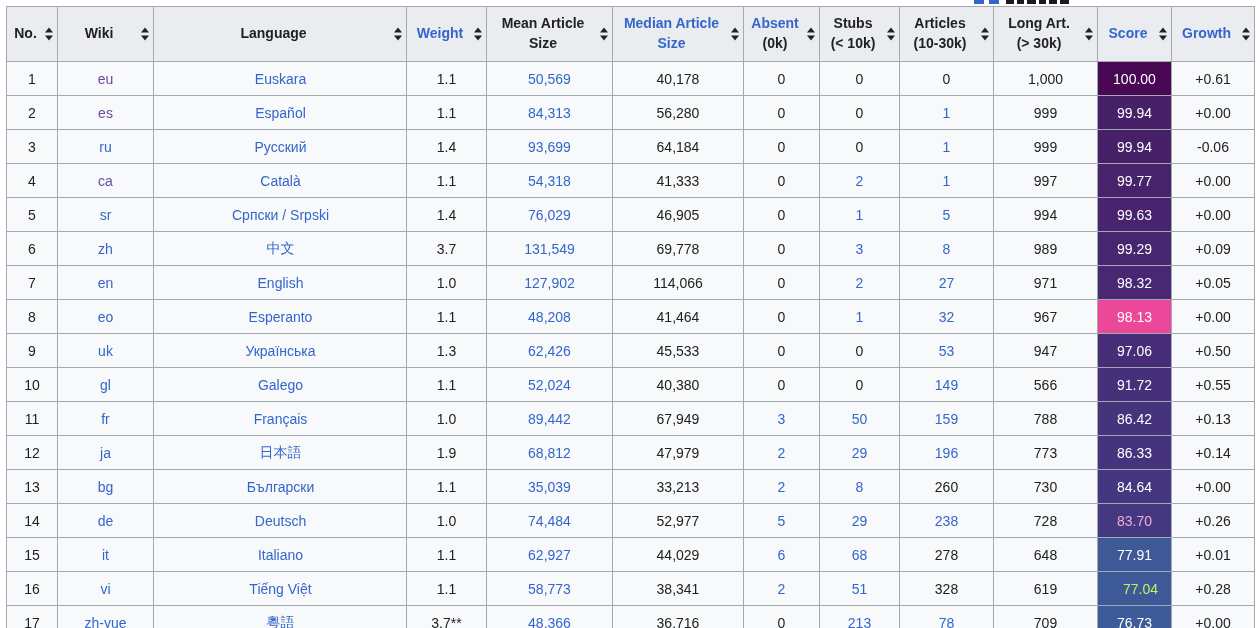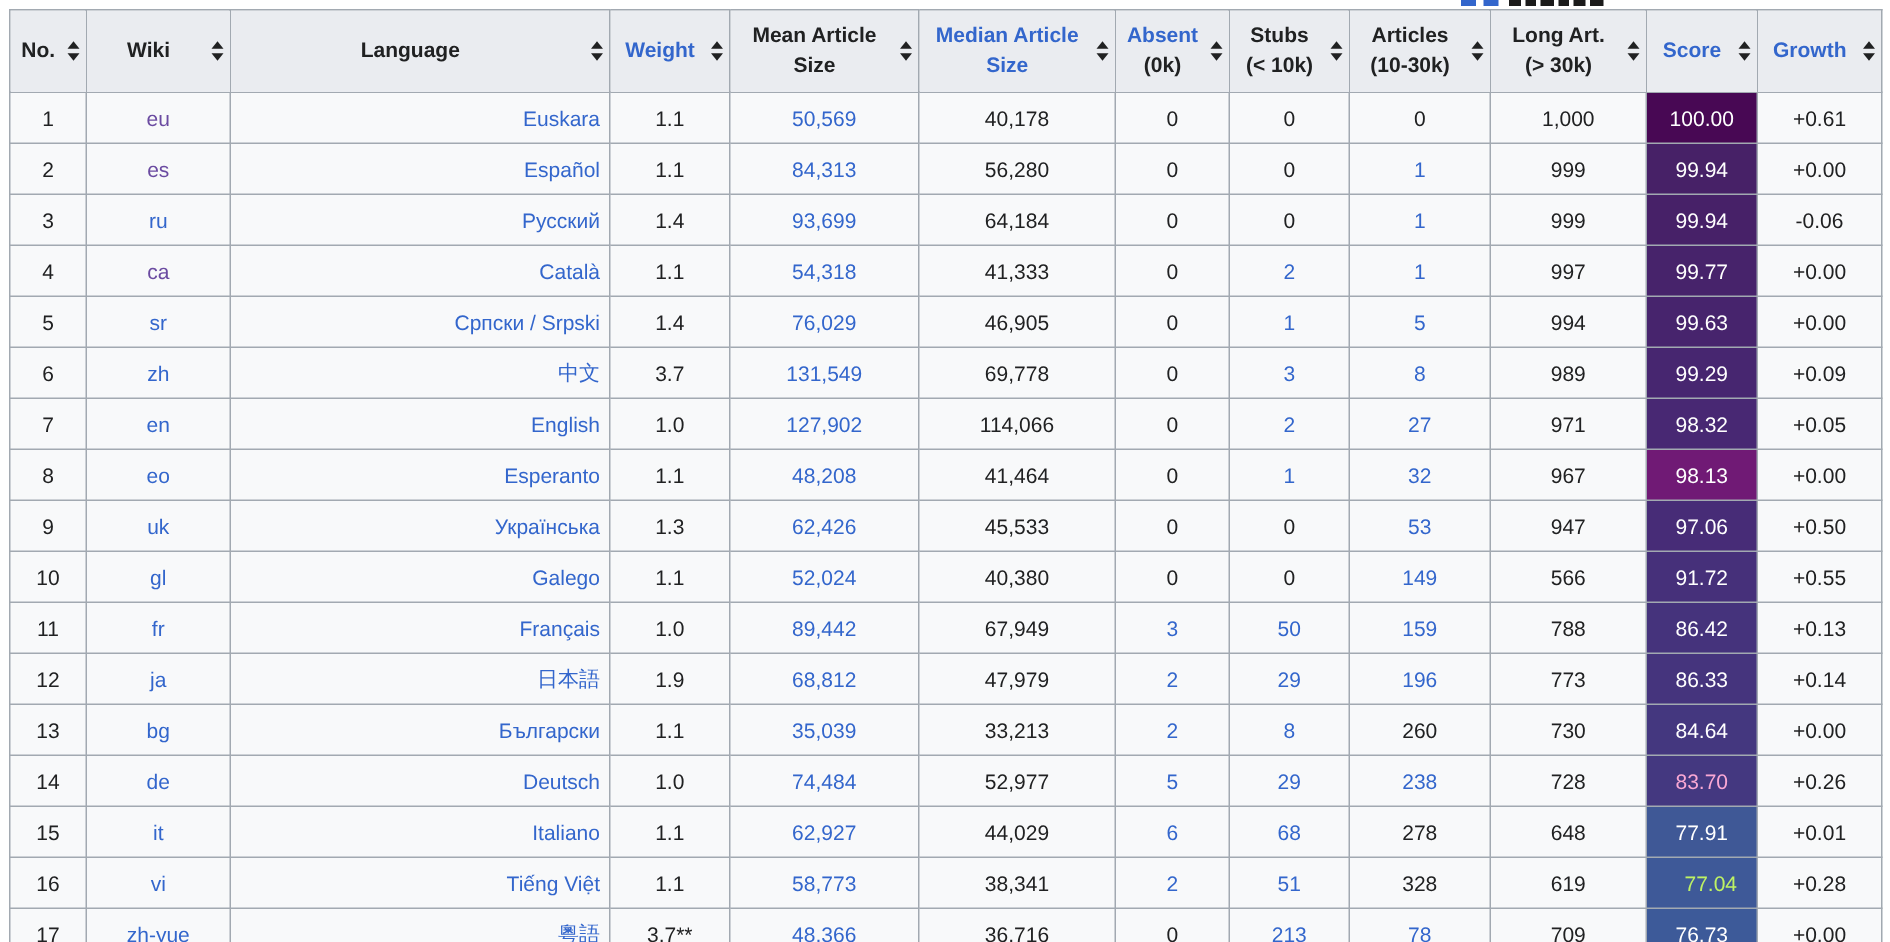--- a/index.html
+++ b/index.html
@@ -16,21 +16,21 @@
     border-collapse:collapse; table-layout:fixed;
     background:#f8f9fa; font-size:14px; color:#202122;
   }
   th, td { border:1px solid #a2a9b1; overflow:hidden; }
   th {
     background:#eaecf0; font-weight:bold; position:relative;
     text-align:center; vertical-align:middle;
     height:50px; padding:2px 17px 2px 4px; line-height:1.4;
   }
   td { height:31px; padding:1px 6px; text-align:center; vertical-align:middle; }
-  td.lang { text-align:right; padding-left:7px; }
+  td.lang { text-align:center; padding-left:7px; }
   .hsub { display:block; font-weight:bold; color:#202122; }
   .link { color:#3366cc; text-decoration:none; cursor:pointer; }
   .visited { color:#6b4ba1; }
   .plain { color:#202122; }
   td.score-cell { color:#ffffff; }
 
   .sort-icon {
     position:absolute; right:4px; top:50%; transform:translateY(-50%);
     display:flex; flex-direction:column; align-items:center; gap:3px;
     width:9px; cursor:pointer;
@@ -228,21 +228,21 @@
         <td><span class="plain">8</span></td>
         <td><span class="link">eo</span></td>
         <td class="lang"><span class="link">Esperanto</span></td>
         <td><span class="plain">1.1</span></td>
         <td><span class="link">48,208</span></td>
         <td><span class="plain">41,464</span></td>
         <td><span class="plain">0</span></td>
         <td><span class="link">1</span></td>
         <td><span class="link">32</span></td>
         <td><span class="plain">967</span></td>
-        <td class="score-cell" style="background: #701a75;"><span class="plain" style="color: rgb(255, 255, 255);">98.13</span></td>
+        <td class="score-cell" style="background: #ec4899;"><span class="plain" style="color: rgb(255, 255, 255);">98.13</span></td>
         <td><span class="plain">+0.00</span></td>
       </tr>
       <tr>
         <td><span class="plain">9</span></td>
         <td><span class="link">uk</span></td>
         <td class="lang"><span class="link">Українська</span></td>
         <td><span class="plain">1.3</span></td>
         <td><span class="link">62,426</span></td>
         <td><span class="plain">45,533</span></td>
         <td><span class="plain">0</span></td>

